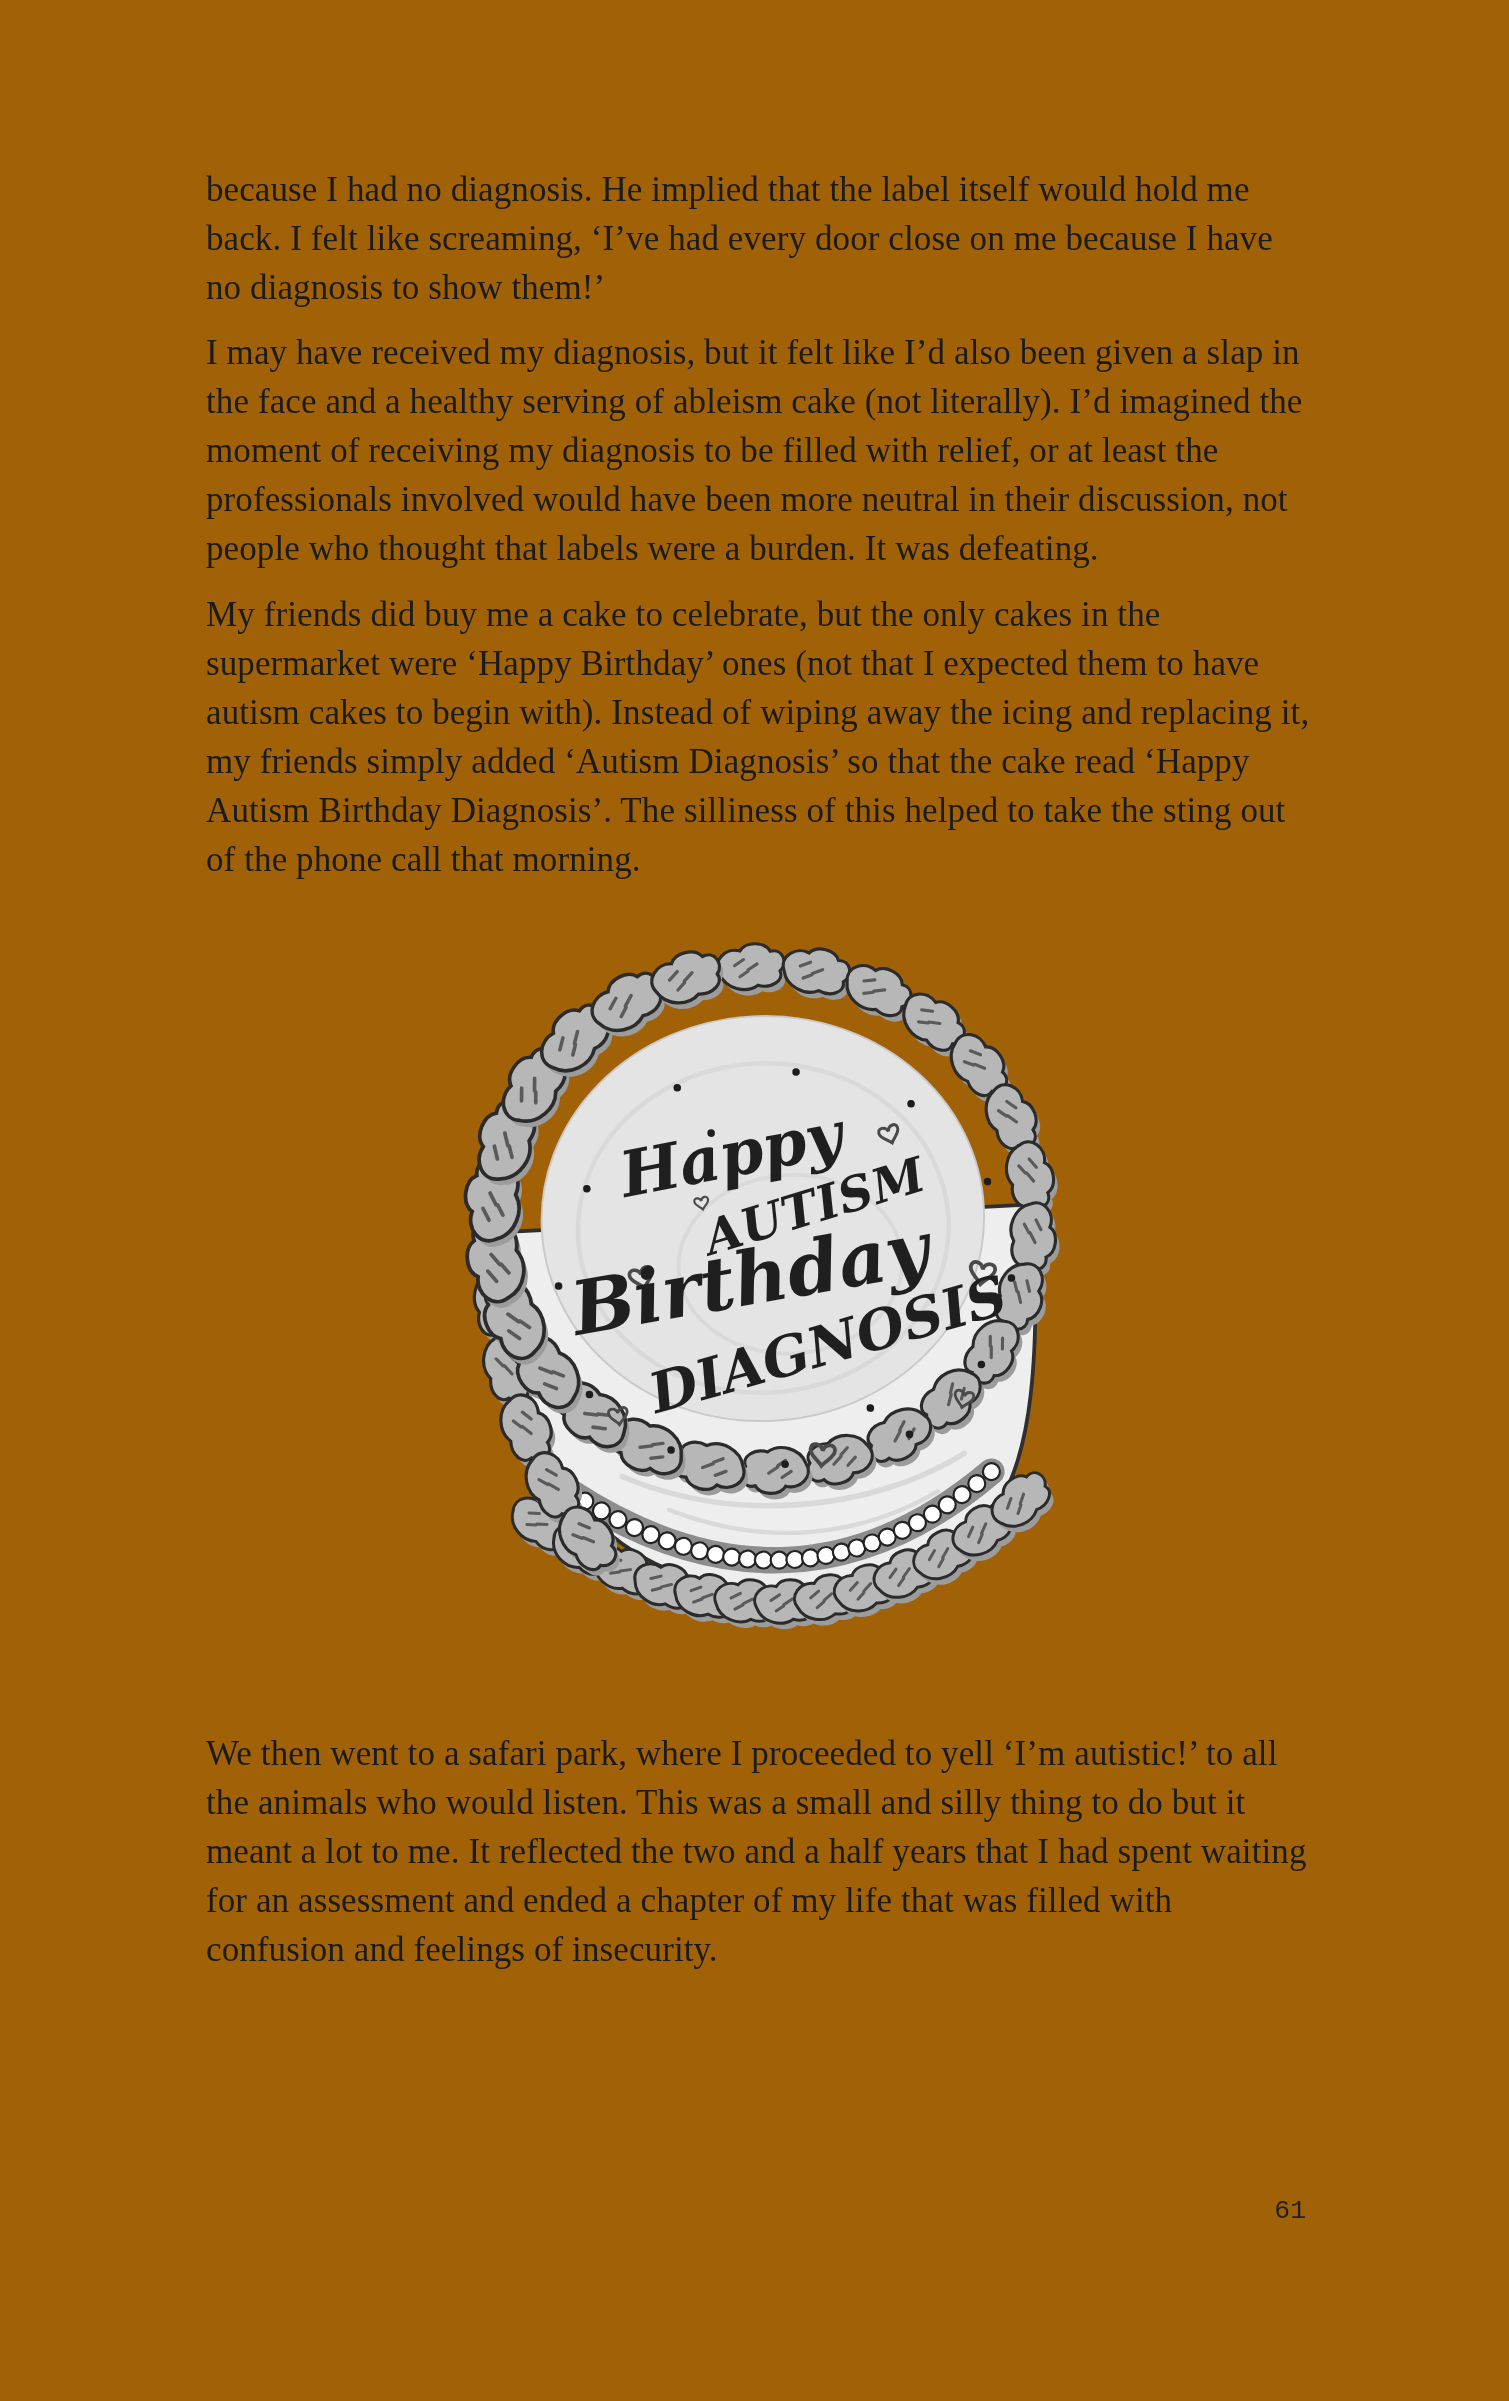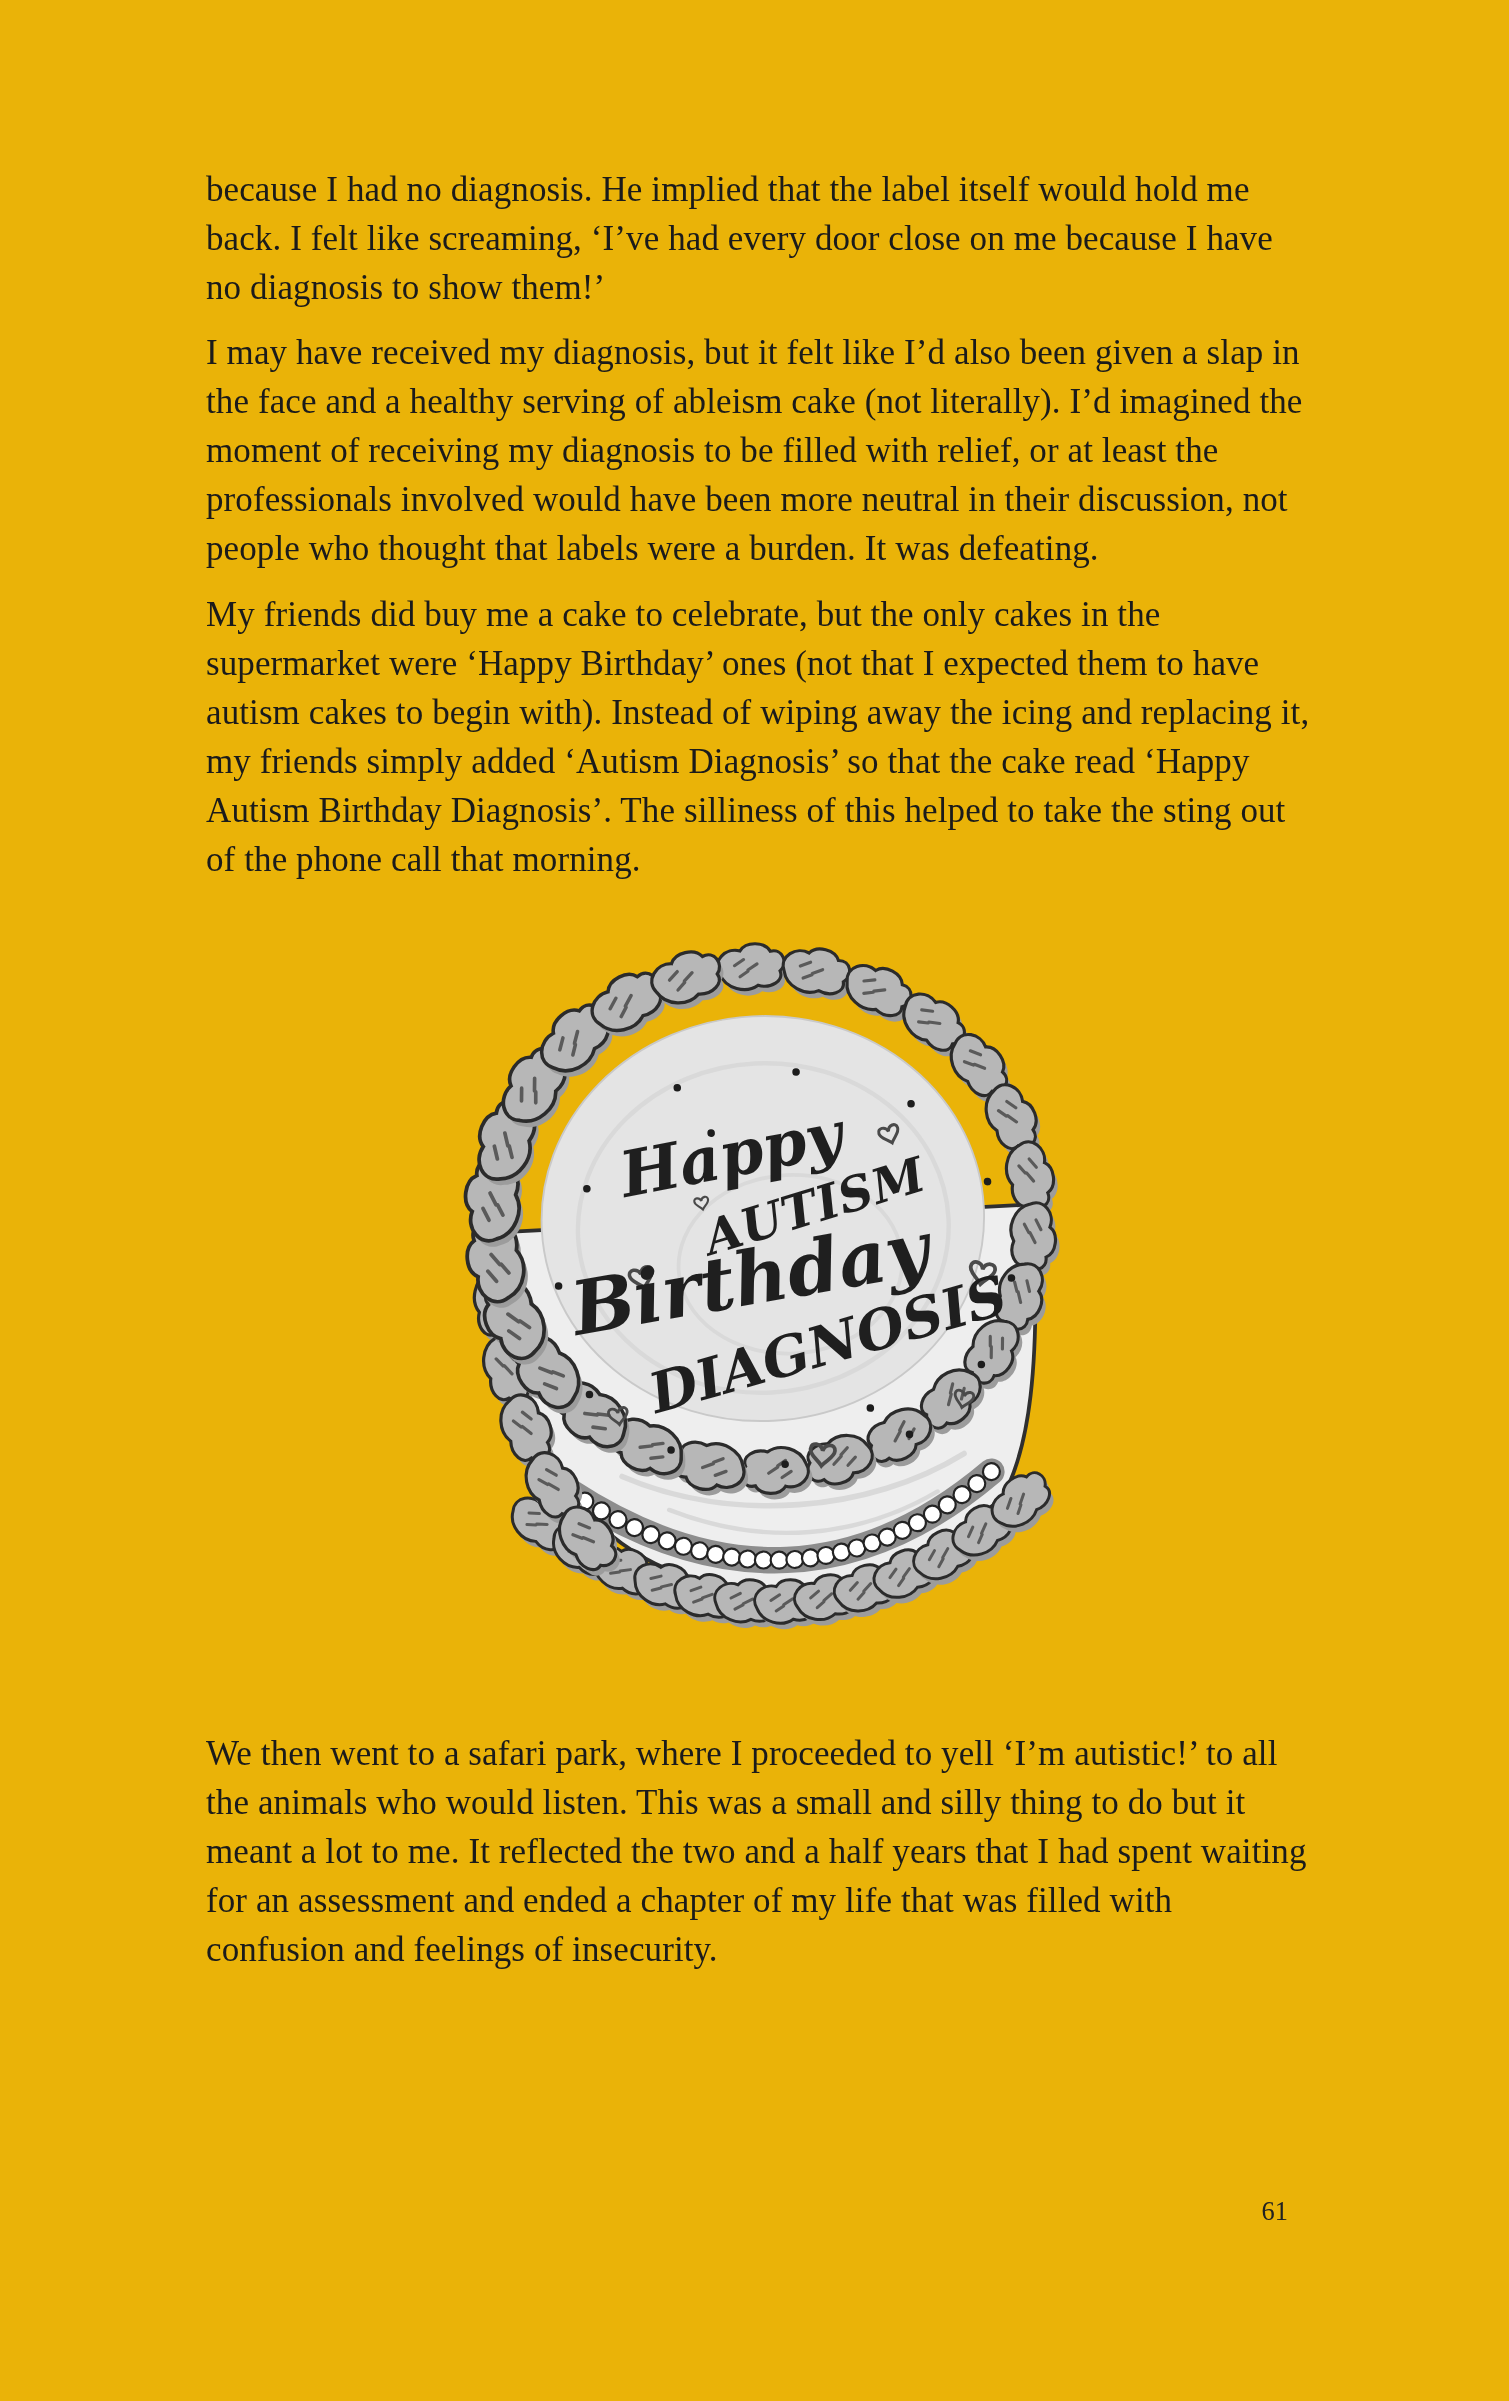--- a/index.html
+++ b/index.html
@@ -1,20 +1,20 @@
 <!DOCTYPE html>
 <html style="font-size:10px"><head>
 <meta charset="utf-8">
 <style>
   html,body{margin:0;padding:0;background:#ffffff;}
   .page{
     position:relative;
     width:1509px;
     height:2401px;
-    background:#eab308;
+    background:#a16207;
     overflow:hidden;
     font-family:"Liberation Serif", serif;
     color:#1b1b1b;
   }
   .text-block{
     position:absolute;
     left:206px;
     top:165px;
     width:1107px;
   }
@@ -26,22 +26,22 @@
     letter-spacing:0.1px;
   }
   .cake-wrap{
     width:673px;
     margin:39px auto 83px auto;
   }
   .cake-wrap svg{display:block;}
   .page-number{
     position:absolute;
     top:2196px;
-    right:221px;
-    font-family:Liberation Serif, serif;
+    right:203px;
+    font-family:Liberation Mono, monospace;
     font-size:26.4px;
     color:#222222;
     margin-left:32px;
   }
   
   .side-fill{fill:#eeeeee;stroke:#2f2f2f;stroke-width:6;}
   .top-fill{fill:#e4e4e4;stroke:#c9c9c9;stroke-width:3;}
   .swirl{fill:none;stroke:#d9d9d9;stroke-linecap:round;}
   .shell-fill{fill:#b7b7b7;stroke:#2b2b2b;stroke-width:5;}
   .shell-dash{stroke:#5a5a5a;stroke-width:5;stroke-linecap:round;fill:none;}

